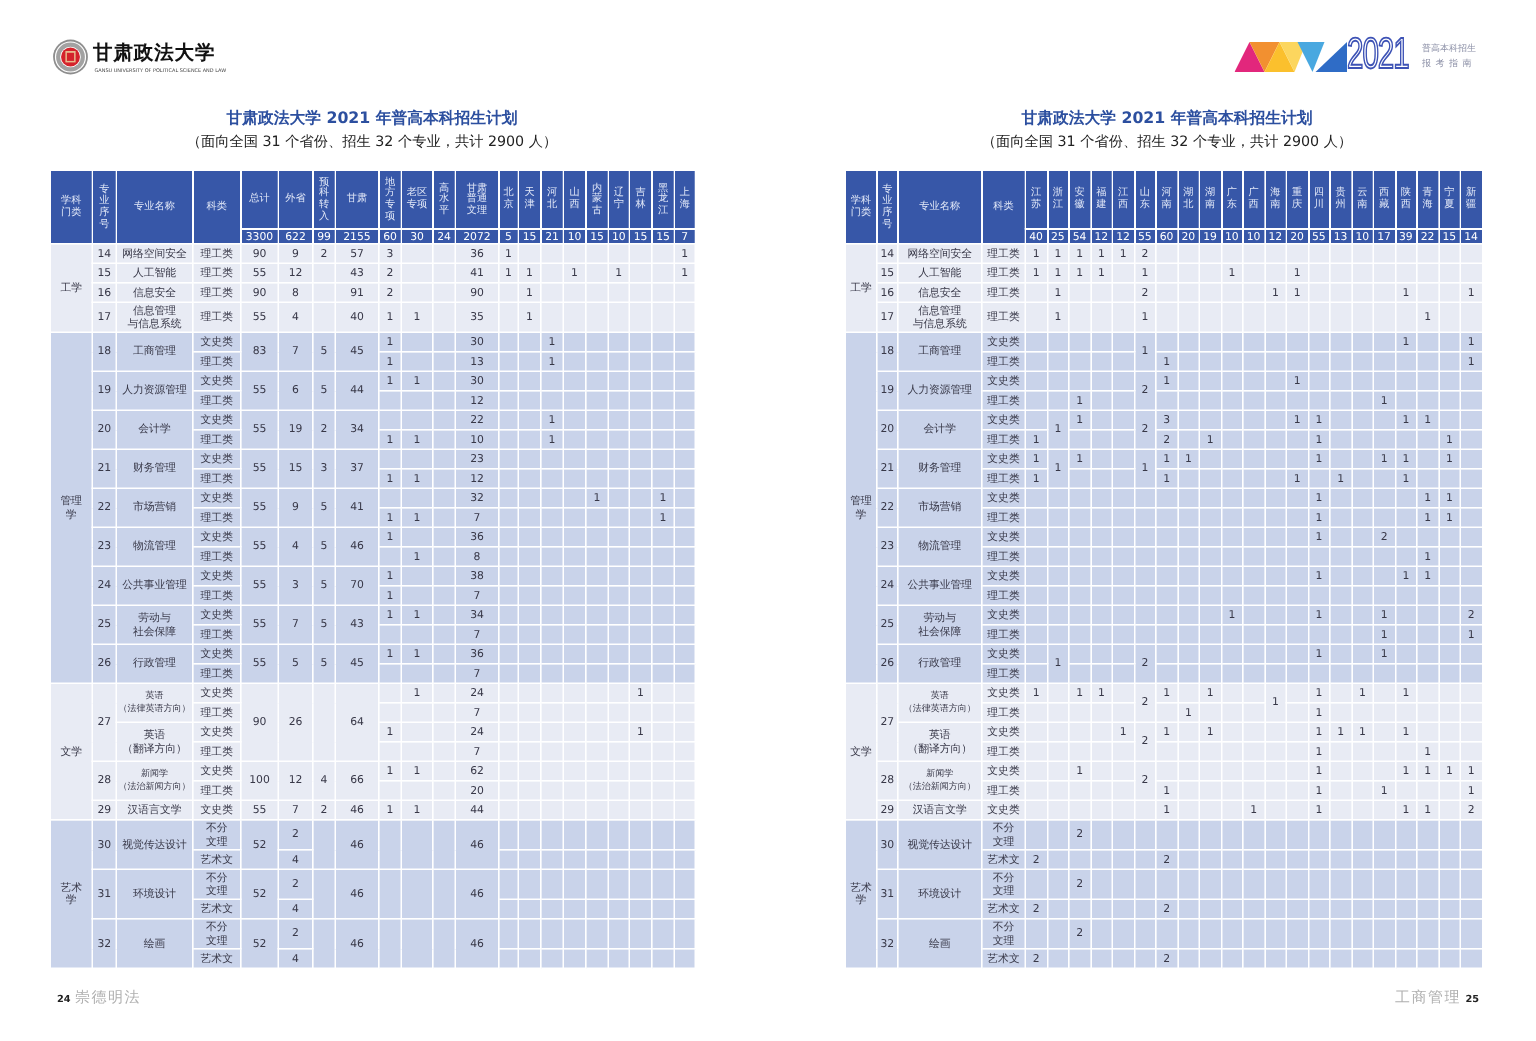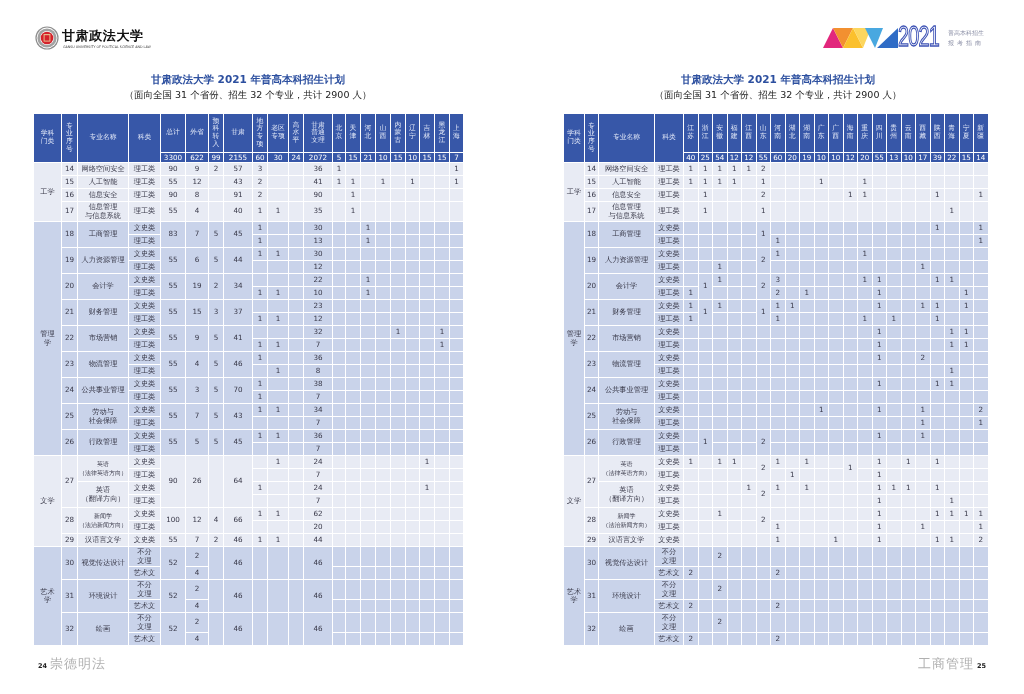--- a/index.html
+++ b/index.html
@@ -25,21 +25,21 @@
 .plan-table tr.h2 th{font-size:7.2px;line-height:8px;color:#ffffff;}
 .plan-table td{font-size:7.2px;line-height:8.4px;color:#383848;border:1px solid #ffffff;padding:0;text-align:center;vertical-align:middle;white-space:pre;overflow:visible;}
 .brand-shapes{position:absolute;left:311px;top:27px;width:76px;height:22px;}
 .brand-year{position:absolute;left:386px;top:22px;font-family:"Liberation Sans",sans-serif;font-size:29px;line-height:29px;color:#ffffff;-webkit-text-stroke:1.3px #3d52b5;transform:scaleX(0.68);transform-origin:left top;letter-spacing:-1px;white-space:nowrap;}
 .brand-line{position:absolute;left:436px;font-size:6px;line-height:7px;color:#8b8fa6;white-space:nowrap;}
 .brand-line.l1{top:29px;}
 .brand-line.l2{top:39px;letter-spacing:3px;}
 .footer-left{position:absolute;left:38px;top:658px;white-space:nowrap;line-height:9px;}
 .footer-right{position:absolute;right:38px;top:658px;white-space:nowrap;line-height:9px;}
 .page-num{font-size:6.5px;font-weight:bold;color:#222;}
-.motto{font-family:"DejaVu Serif",serif;font-size:13px;color:#b0b0b0;margin:0 3px;letter-spacing:1px;}
+.motto{font-family:"DejaVu Serif",serif;font-size:10px;color:#b0b0b0;margin:0 3px;letter-spacing:1px;}
 </style>
 </head>
 <body>
 
 <div class="page" id="left-page">
   <div class="logo">
     <svg class="emblem" viewBox="0 0 24 24" width="24" height="24">
       <circle cx="12" cy="12" r="11.6" fill="#8e8e8e"></circle>
       <circle cx="12" cy="12" r="10.4" fill="#ffffff"></circle>
       <circle cx="12" cy="12" r="9.6" fill="#a2a2a2"></circle>

